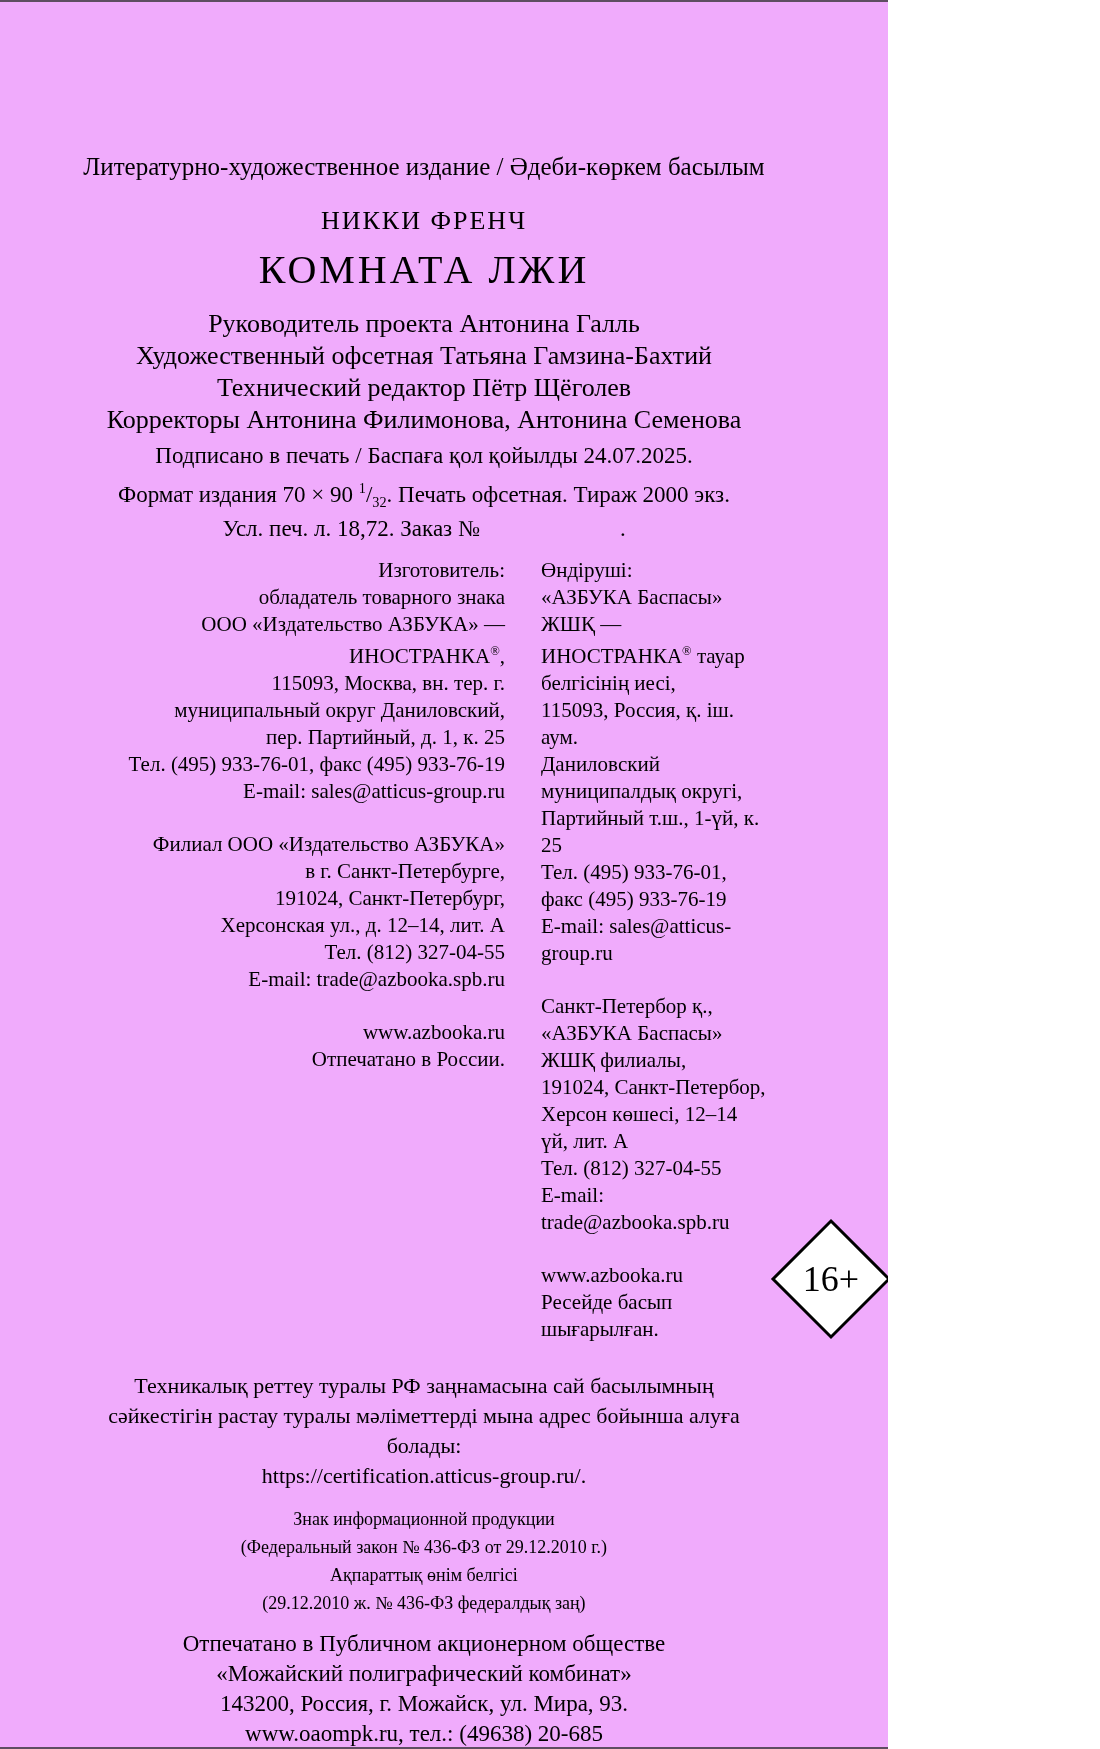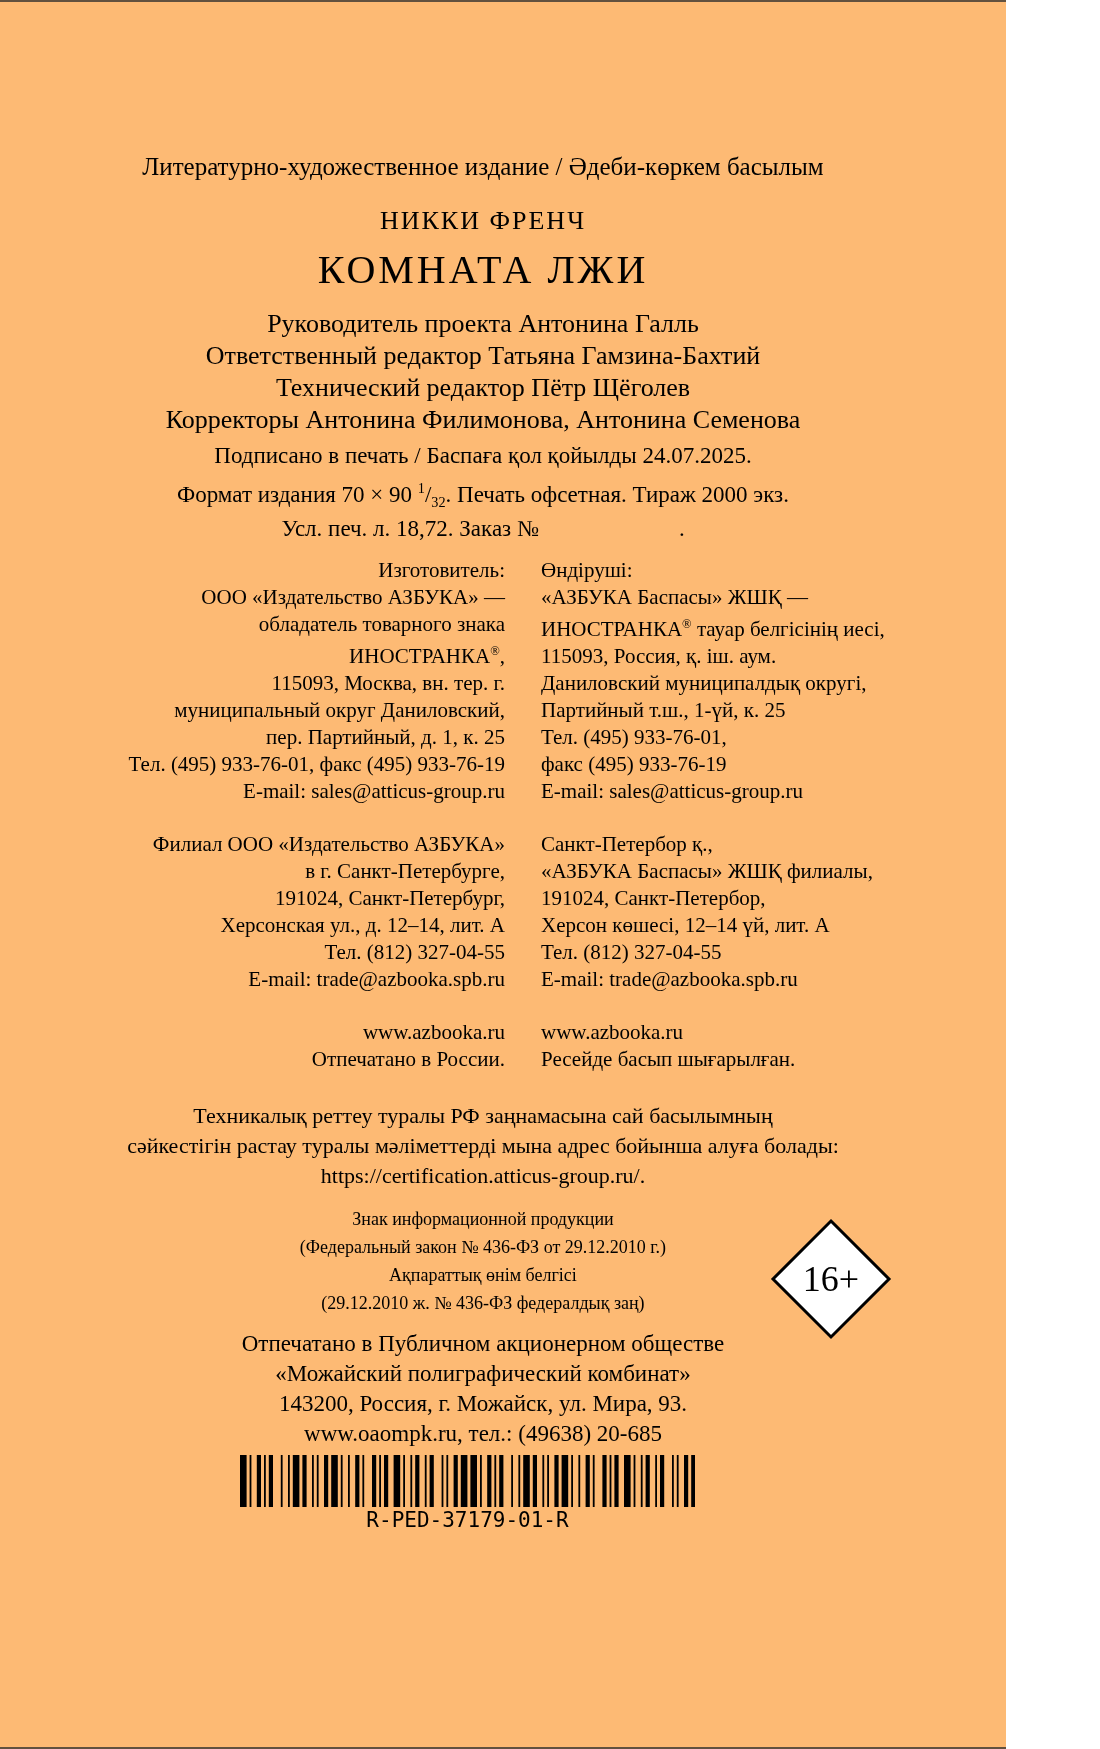--- a/index.html
+++ b/index.html
@@ -1,20 +1,20 @@
 <!DOCTYPE html>
 <html><head>
 <meta charset="utf-8">
 <style>
   * { margin:0; padding:0; box-sizing:border-box; }
   html,body { background:#ffffff; }
   .page {
     position:relative;
-    width:1006px; height:1749px;
-    background:#fdba74;
+    width:888px; height:1749px;
+    background:#f0abfc;
     color:#000;
     font-family:"Liberation Serif","DejaVu Serif",serif;
     overflow:hidden;
   }
   .scan-edge { position:absolute; left:0; width:100%; height:2px; background:#2e2e2e; opacity:.75; }
   .scan-edge.top { top:0; }
   .scan-edge.bottom { bottom:0; }
 
   .content { margin:0 120px 0 80px; } 
 
@@ -72,37 +72,37 @@
   <div class="content">
 
     <div class="edition-line center">Литературно-художественное издание / Әдеби-көркем басылым</div>
 
     <div class="author center">НИККИ ФРЕНЧ</div>
 
     <div class="book-title center">КОМНАТА ЛЖИ</div>
 
     <div class="credits center">
         <div class="tline">Руководитель проекта Антонина Галль</div>
-        <div class="tline">Ответственный редактор Татьяна Гамзина-Бахтий</div>
+        <div class="tline">Художественный офсетная Татьяна Гамзина-Бахтий</div>
         <div class="tline">Технический редактор Пётр Щёголев</div>
         <div class="tline">Корректоры Антонина Филимонова, Антонина Семенова</div>
       </div>
 
     <div class="print-info center">
       <div class="pline">Подписано в печать / Баспаға қол қойылды 24.07.2025.</div>
       <div class="pline"><span>Формат издания 70 × 90 </span><sup class="frac">1</sup><span>/</span><sub class="frac">32</sub><span>. Печать офсетная. Тираж 2000 экз.</span></div>
       <div class="pline"><span>Усл. печ. л. 18,72. Заказ №</span><span class="order-gap"></span><span>.</span></div>
     </div>
 
     <div class="columns">
       <div class="col-left">
         <div class="col-block">
             <div class="tline">Изготовитель:</div>
+            <div class="tline">обладатель товарного знака</div>
             <div class="tline">ООО «Издательство АЗБУКА» —</div>
-            <div class="tline">обладатель товарного знака</div>
             <div class="tline">ИНОСТРАНКА<sup class="reg">®</sup>,</div>
             <div class="tline">115093, Москва, вн. тер. г.</div>
             <div class="tline">муниципальный округ Даниловский,</div>
             <div class="tline">пер. Партийный, д. 1, к. 25</div>
             <div class="tline">Тел. (495) 933-76-01, факс (495) 933-76-19</div>
             <div class="tline">E-mail: sales@atticus-group.ru</div>
           </div>
         <div class="col-block">
             <div class="tline">Филиал ООО «Издательство АЗБУКА»</div>
             <div class="tline">в г. Санкт-Петербурге,</div>

